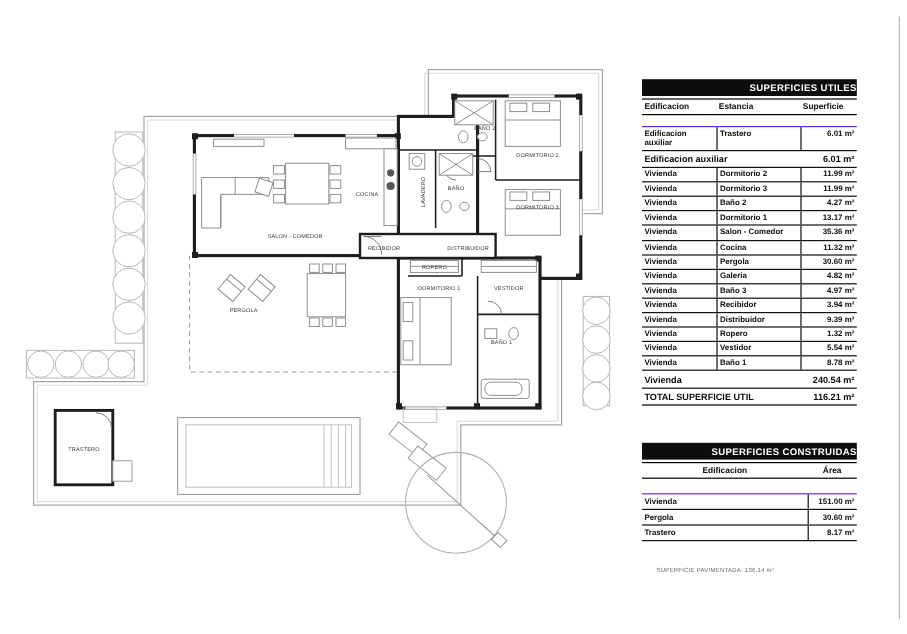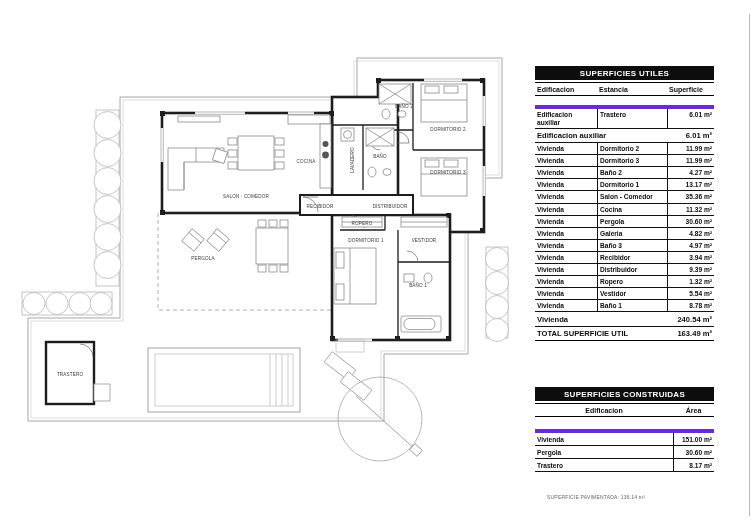--- a/index.html
+++ b/index.html
@@ -6,48 +6,48 @@
   .sheet {
     position:relative; width:756px; height:528px; background:#ffffff;
     font-family:"Liberation Sans", sans-serif; overflow:hidden;
   }
   svg.plan { position:absolute; left:0; top:0; }
   .sheet-edge { position:absolute; left:749px; top:14px; width:1px; height:502px; background:#b8b8b8; }
 
   .panel { position:absolute; left:535px; top:66px; width:179px; color:#0b0b0b; }
   .tbar {
     background:#0d0d0d; color:#ffffff; font-weight:bold; font-size:8px;
-    text-align:center; padding:3px 0 2px; letter-spacing:0.3px;
+    text-align:right; padding:3px 0 2px; letter-spacing:0.3px;
   }
   .thead {
     display:grid; margin-top:2px; border-top:1.5px solid #000; border-bottom:1.5px solid #000;
     font-weight:bold; font-size:7px;
   }
   .thead.cols3 { grid-template-columns:62px 70px 47px; }
   .thead.cols2 { grid-template-columns:138px 41px; text-align:center; }
   .thead > div { padding:3px 2px 2px; }
   .tgap { height:9px; }
   .tgap2 { height:12px; }
-  .tbody { border-top:4px solid #6d28d9; }
+  .tbody { border-top:1px solid #6d28d9; }
   .row3 { display:grid; grid-template-columns:62px 70px 47px; border-bottom:1px solid #111;
           font-size:6.6px; font-weight:bold; line-height:1.15; }
   .row3 > div { padding:2px 2px 1.5px; border-left:1px solid #111; }
   .row3 > div:first-child { border-left:none; }
   .row2 { display:grid; grid-template-columns:138px 41px; border-bottom:1px solid #111;
           font-size:6.6px; font-weight:bold; line-height:1.15; }
   .row2 > div { padding:2.5px 2px 2px; border-left:1px solid #111; }
   .row2 > div:first-child { border-left:none; }
   .num { text-align:right; }
   .subtotal, .totalrow {
     display:flex; justify-content:space-between; align-items:center;
     font-weight:bold; border-bottom:1px solid #111; padding:2.5px 2px 2px;
   }
   .subtotal { font-size:7.6px; }
   .totalrow { font-size:7.6px; border-bottom:1.6px solid #000;text-align:right; }
-  .t2 { margin-top:46px; }
+  .t2 { margin-top:31px; }
   .note { margin:22px 0 0 12px; font-size:5px; color:#666; letter-spacing:0.2px; }
 
   text { font-family:"Liberation Sans", sans-serif; fill:#3a3a3a; font-size:4.6px; letter-spacing:0.15px; }
 </style>
 </head>
 <body>
 
 <div class="sheet">
 
   <svg class="plan" width="530" height="528" viewBox="0 0 530 528">
@@ -406,21 +406,21 @@
               <div>Baño 1</div>
               <div class="num">8.78 m²</div>
             </div>
           </div>
         <div class="subtotal">
           <div>Vivienda</div>
           <div>240.54 m²</div>
         </div>
         <div class="totalrow">
           <div>TOTAL SUPERFICIE UTIL</div>
-          <div>163.49 m²</div>
+          <div>116.21 m²</div>
         </div>
       </div>
     </section>
 
     <section class="t2">
       <div class="tbar">SUPERFICIES CONSTRUIDAS</div>
       <div class="thead cols2">
         <div>Edificacion</div>
         <div>Área</div>
       </div>

